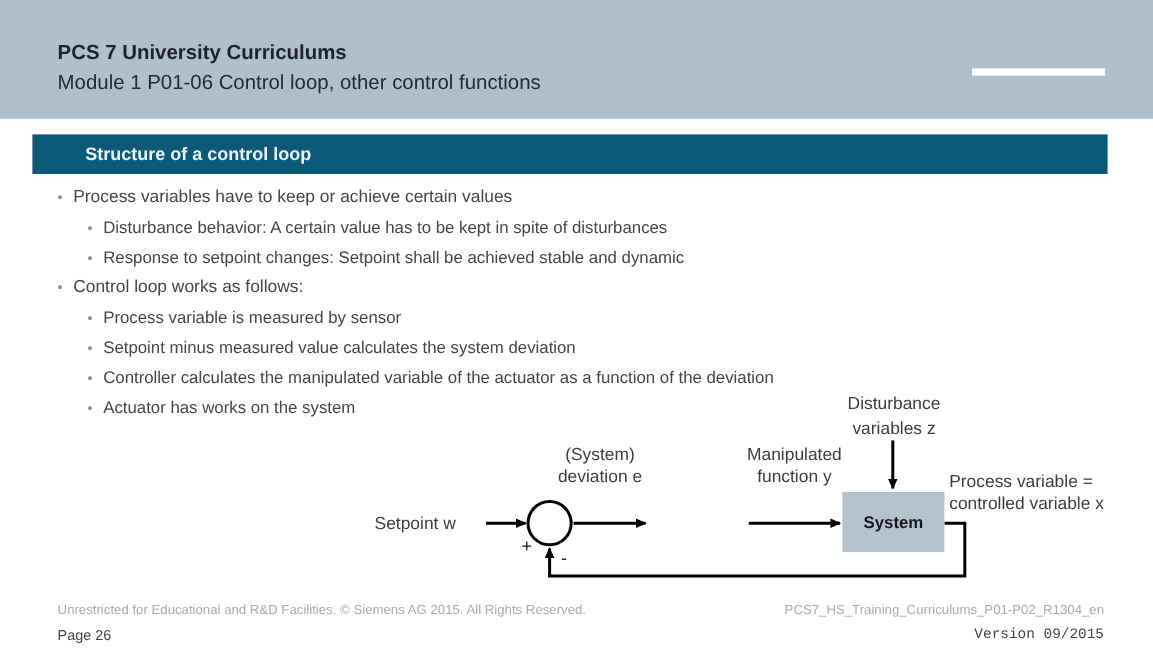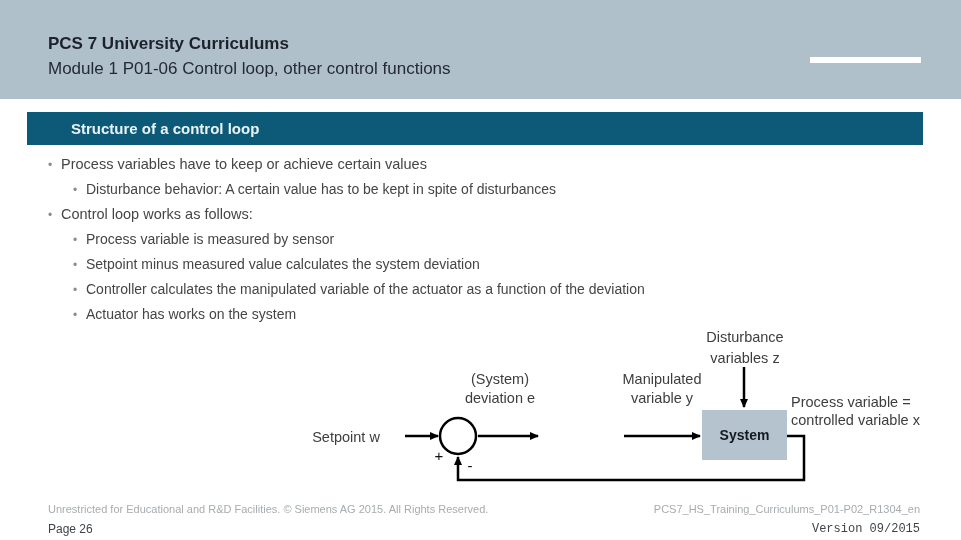--- a/index.html
+++ b/index.html
@@ -99,20 +99,21 @@
   <div class="logo-strip"></div>
 </div>
 
 <div class="section-bar">
   <div class="section-title">Structure of a control loop</div>
 </div>
 
 <div class="bullets">
   <div class="b-item lvl1"><span class="marker">•</span><span>Process variables have to keep or achieve certain values</span></div>
   <div class="b-item lvl2"><span class="marker">•</span><span>Disturbance behavior: A certain value has to be kept in spite of disturbances</span></div>
+  <div class="b-item lvl2"><span class="marker">•</span><span>Response to setpoint changes: Setpoint shall be achieved stable and dynamic</span></div>
   <div class="b-item lvl1"><span class="marker">•</span><span>Control loop works as follows:</span></div>
   <div class="b-item lvl2"><span class="marker">•</span><span>Process variable is measured by sensor</span></div>
   <div class="b-item lvl2"><span class="marker">•</span><span>Setpoint minus measured value calculates the system deviation</span></div>
   <div class="b-item lvl2"><span class="marker">•</span><span>Controller calculates the manipulated variable of the actuator as a function of the deviation</span></div>
   <div class="b-item lvl2"><span class="marker">•</span><span>Actuator has works on the system</span></div>
 </div>
 
 <div class="diagram">
   <svg width="961" height="540" viewBox="0 0 961 540">
     <defs>
@@ -132,21 +133,21 @@
     <path d="M 732 367 L 732 407" stroke="#000" stroke-width="2.5" fill="none" marker-end="url(#ah)"></path>
 
     <path d="M 775 436 L 792 436 L 792 480 L 446 480 L 446 457" stroke="#000" stroke-width="2.5" fill="none" marker-end="url(#ah)"></path>
   </svg>
 
   <div class="dlabel lbl-disturbance">Disturbance
 variables z</div>
   <div class="dlabel lbl-deviation">(System)
 deviation e</div>
   <div class="dlabel lbl-manipulated">Manipulated
-variable y</div>
+function y</div>
   <div class="dlabel lbl-process">Process variable =
 controlled variable x</div>
   <div class="dlabel lbl-setpoint">Setpoint w</div>
 
   <div class="dbox box-system">System</div>
 
   <div class="sign plus">+</div>
   <div class="sign minus">-</div>
 </div>
 

